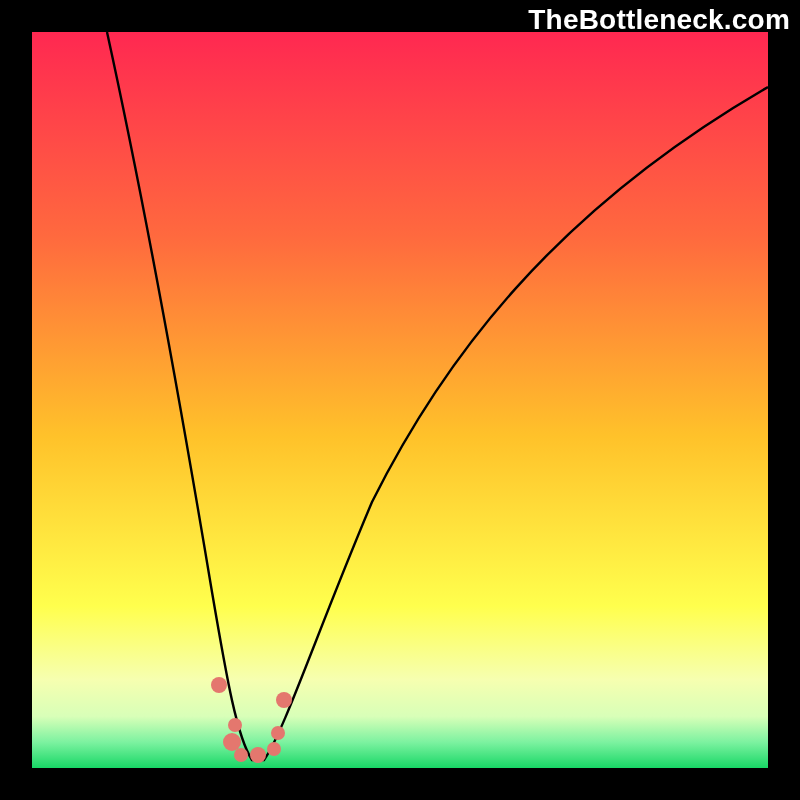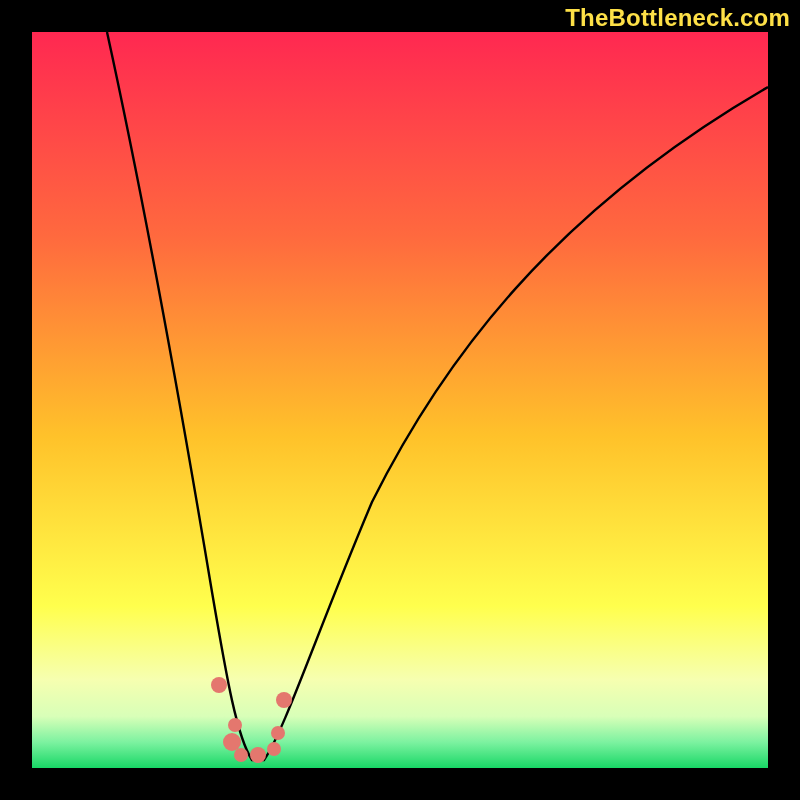--- a/index.html
+++ b/index.html
@@ -8,23 +8,23 @@
     position: relative;
     width: 800px;
     height: 800px;
     background: #000;
   }
   .watermark {
     position: absolute;
     top: 4px;
     right: 10px;
     font-family: Arial, Helvetica, sans-serif;
-    font-size: 24px;
+    font-size: 28px;
     font-weight: 600;
-    color: #fde047;
+    color: #ffffff;
     letter-spacing: 0.2px;
     z-index: 30;
   }
   .plot {
     position: absolute;
     left: 32px;
     top: 32px;
     width: 736px;
     height: 736px;
     overflow: hidden;

